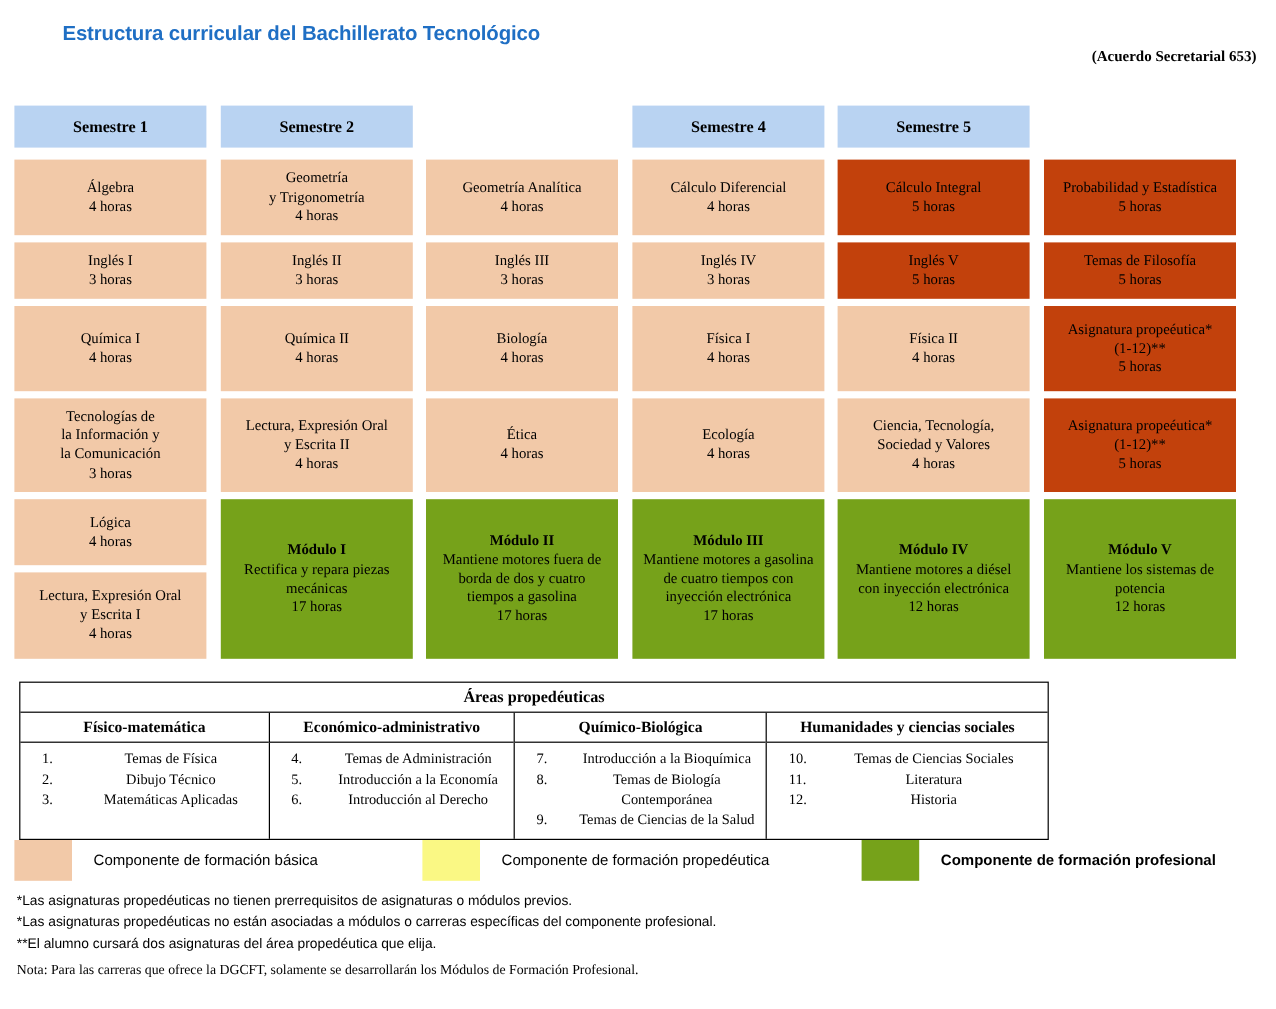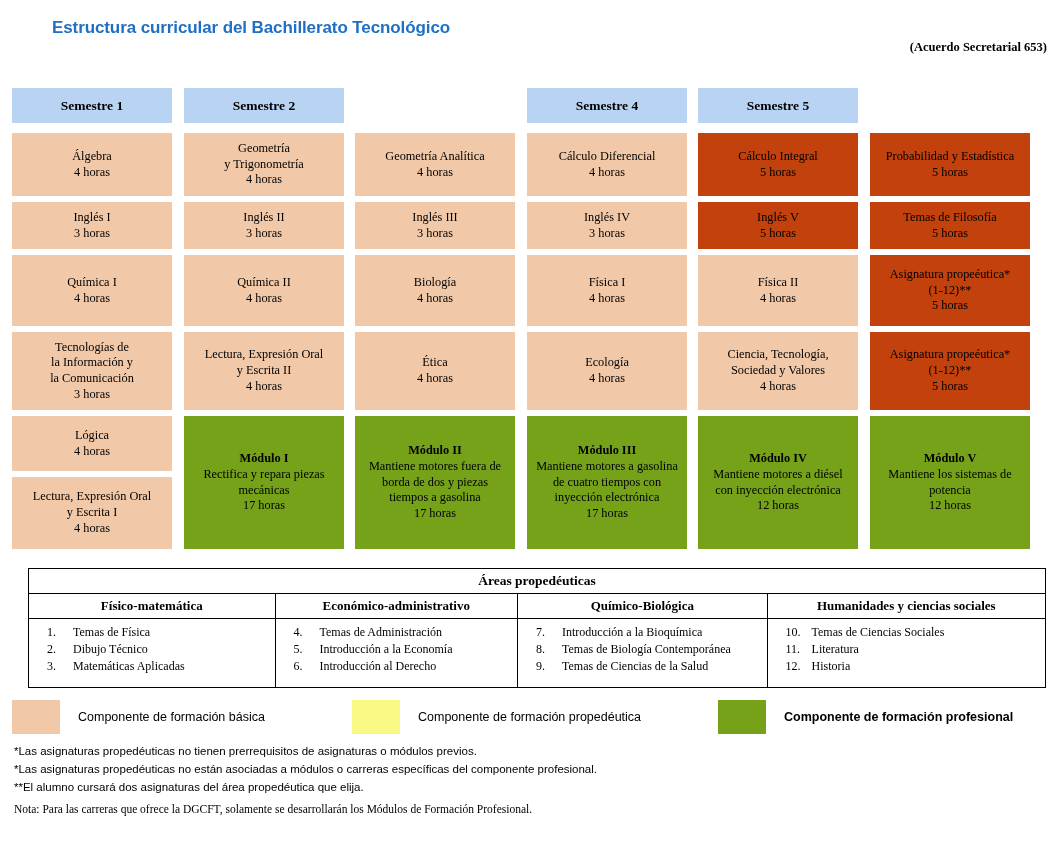--- a/index.html
+++ b/index.html
@@ -98,23 +98,23 @@
   .r1 { top: 114px; height: 47px; }
   .r2 { top: 167px; height: 71px; }
   .r3 { top: 244px; height: 78px; }
   .r4 { top: 328px; height: 55px; }   
   .r5 { top: 389px; height: 72px; }   
   .rmod { top: 328px; height: 133px; } 
 
   
   #areas-table {
     position: absolute;
-    left: 28px;
+    left: 16px;
     top: 568px;
-    width: 1018px;
+    width: 858px;
     border: 1.6px solid #000;
     box-sizing: border-box;
     background: #fff;
   }
   #areas-title {
     height: 24px;
     display: flex;
     align-items: center;
     justify-content: center;
     font-size: 13.5px;
@@ -150,21 +150,21 @@
   .area-item {
     display: flex;
     font-size: 12px;
     line-height: 1.42;
     padding-left: 18px;
   }
   .area-num {
     width: 26px;
     flex: 0 0 26px;
   }
-  .area-label { flex: 1 1 auto; }
+  .area-label { flex: 1 1 auto; text-align: center; }
 
   
   #legend {
     position: absolute;
     left: 12px;
     top: 700px;
     width: 1040px;
     height: 34px;
   }
   .legend-item {
@@ -287,21 +287,21 @@
         <span class="ln">Biología</span>
         <span class="ln">4 horas</span>
       </div>
       <div class="cell basica r3">
         <span class="ln">Ética</span>
         <span class="ln">4 horas</span>
       </div>
       <div class="cell profes rmod">
         <span class="ln mod-title">Módulo II</span>
         <span class="ln">Mantiene motores fuera de</span>
-        <span class="ln">borda de dos y piezas</span>
+        <span class="ln">borda de dos y cuatro</span>
         <span class="ln">tiempos a gasolina</span>
         <span class="ln">17 horas</span>
       </div>
     </div>
     <div class="sem-col col-3">
       <div class="sem-header">Semestre 4</div>
       <div class="cell basica r0">
         <span class="ln">Cálculo Diferencial</span>
         <span class="ln">4 horas</span>
       </div>

